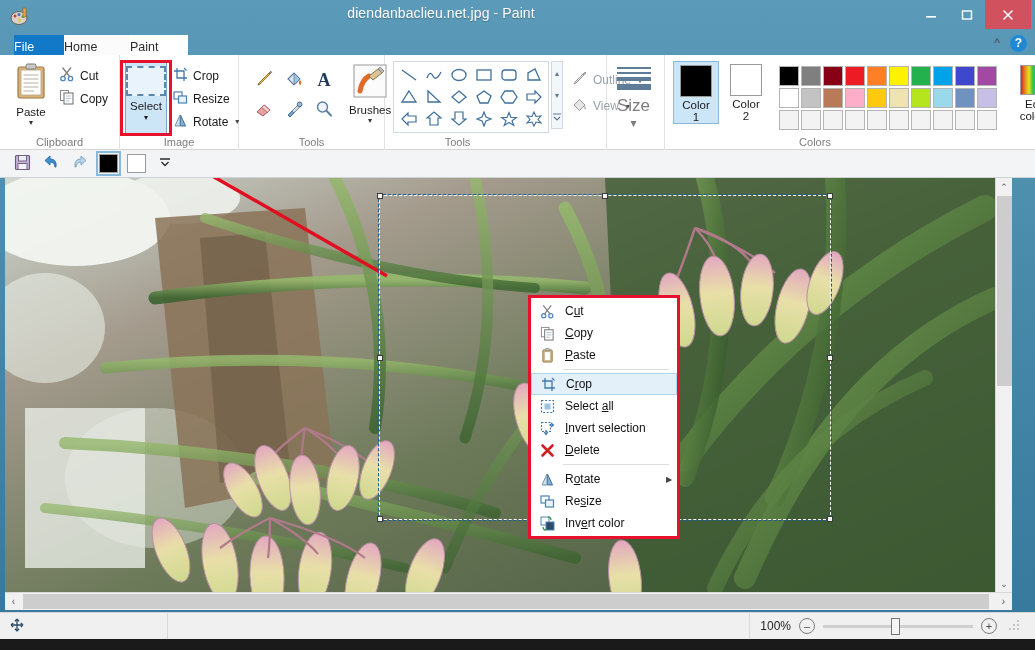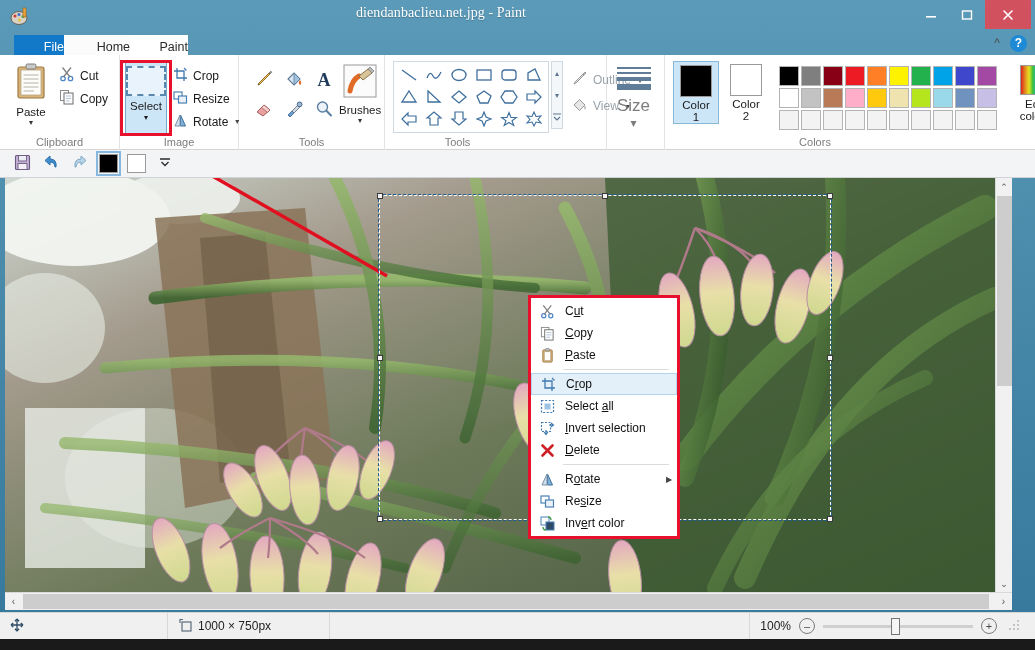--- a/index.html
+++ b/index.html
@@ -20,37 +20,37 @@
     position:absolute; left:0; top:0; width:1035px; height:31px;
     background: transparent;
   }
   .app-icon {
     position:absolute; left:10px; top:6px; width:20px; height:20px;
   }
   .title-text {
     position:absolute; left:0; top:5px; width:882px; text-align:center;
     font-size:14px; color:#ffffff; letter-spacing:.1px;
     text-shadow:0 1px 1px rgba(0,0,0,.25);
-    font-family:Liberation Serif, serif;
+    font-family:Liberation Sans, sans-serif;
   }
   .wbtns { position:absolute; right:4px; top:0; display:flex; height:31px; }
   .wbtn {
     width:36px; height:29px; display:flex; align-items:center; justify-content:center;
     color:#fff; font-size:13px; cursor:default;
   }
   .wbtn.close { width:46px; background:#d1515f; }
   .wbtn svg { display:block; }
   
   .tabs {
     position:absolute; left:0; top:31px; width:1035px; height:24px;
     background: transparent;
   }
   .tab {
     position:absolute; top:4px; height:32px; line-height:24px;
-    padding:0 16px; font-size:12.5px; color:#2b2b2b; text-align:right;
+    padding:0 16px; font-size:12.5px; color:#2b2b2b; text-align:left;
   }
   .tab.file { left:14px; width:50px; padding:0; background:#1278c8; color:#fff; }
   .tab.home { left:64px; width:66px; padding:0; background:#fbfbfb; }
   .tab.view { left:130px; width:58px; padding:0; background:#ffffff; }
   .ribbon-right { position:absolute; right:8px; top:31px; height:24px; display:flex; align-items:center; gap:8px; }
   .collapse-chev { color:#4b4b4b; font-size:12px; padding:0 2px; }
   .help-btn {
     width:17px; height:17px; border-radius:50%; background:#1e8ad6;
     color:#fff; font-size:12px; font-weight:bold; line-height:17px; text-align:center;
   }
@@ -368,21 +368,21 @@
           </div>
           <div class="tool">
             <span>
               <svg width="20" height="20" viewBox="0 0 20 20">
                 <circle cx="8.5" cy="8" r="5" fill="#eef4fa" stroke="#5b7fa3" stroke-width="1.4"></circle>
                 <path d="M12.4 11.8 L17 16.5" stroke="#5b7fa3" stroke-width="2" stroke-linecap="round"></path>
               </svg>
             </span>
           </div>
         </div>
-        <div class="bigbtn" style="width:62px">
+        <div class="bigbtn" style="margin-left:10px;width:62px">
           <span>
             <svg width="36" height="36" viewBox="0 0 36 36">
               <rect x="2" y="2" width="32" height="32" fill="#fbfbfb" stroke="#9a9a9a" stroke-width="1"></rect>
               <path d="M8 28 q2-11 9-15" fill="none" stroke="#e06a28" stroke-width="5" stroke-linecap="round"></path>
               <path d="M17 13 L26 6 L30 10 L21 17 Z" fill="#d7c49a" stroke="#8a7448" stroke-width="1"></path>
               <path d="M26 6 L30 10 L32 8 L28 4 Z" fill="#b9b9b9" stroke="#7d7d7d" stroke-width=".8"></path>
             </svg>
           </span>
           <span class="lbl">Brushes</span>
           <span class="arrow">▾</span>
@@ -882,29 +882,20 @@
 
   <div class="statusbar">
     <div class="scell first">
       <span>
         <svg width="14" height="14" viewBox="0 0 14 14">
           <path d="M7 1 V13 M1 7 H13" stroke="#2b4a66" stroke-width="1.3"></path>
           <path d="M7 1 L5 3.2 M7 1 L9 3.2 M7 13 L5 10.8 M7 13 L9 10.8 M1 7 L3.2 5 M1 7 L3.2 9 M13 7 L10.8 5 M13 7 L10.8 9" stroke="#2b4a66" stroke-width="1.3" fill="none"></path>
         </svg>
       </span>
     </div>
-    <div class="scell img">
-      <span>
-        <svg width="14" height="14" viewBox="0 0 14 14">
-          <path d="M2 5 V1.5 H5" stroke="#5a6d7d" stroke-width="1.2" fill="none"></path>
-          <rect x="4" y="4" width="9" height="9" fill="none" stroke="#5a6d7d" stroke-width="1.2"></rect>
-        </svg>
-      </span>
-      <span>1000 × 750px</span>
-    </div>
     <div class="scell spacer"></div>
     <div class="zoomzone">
       <span>100%</span>
       <span class="zbtn">–</span>
       <span class="ztrack">
         <span class="zthumb"></span>
       </span>
       <span class="zbtn">+</span>
       <span class="grip">
         <svg width="12" height="12">

